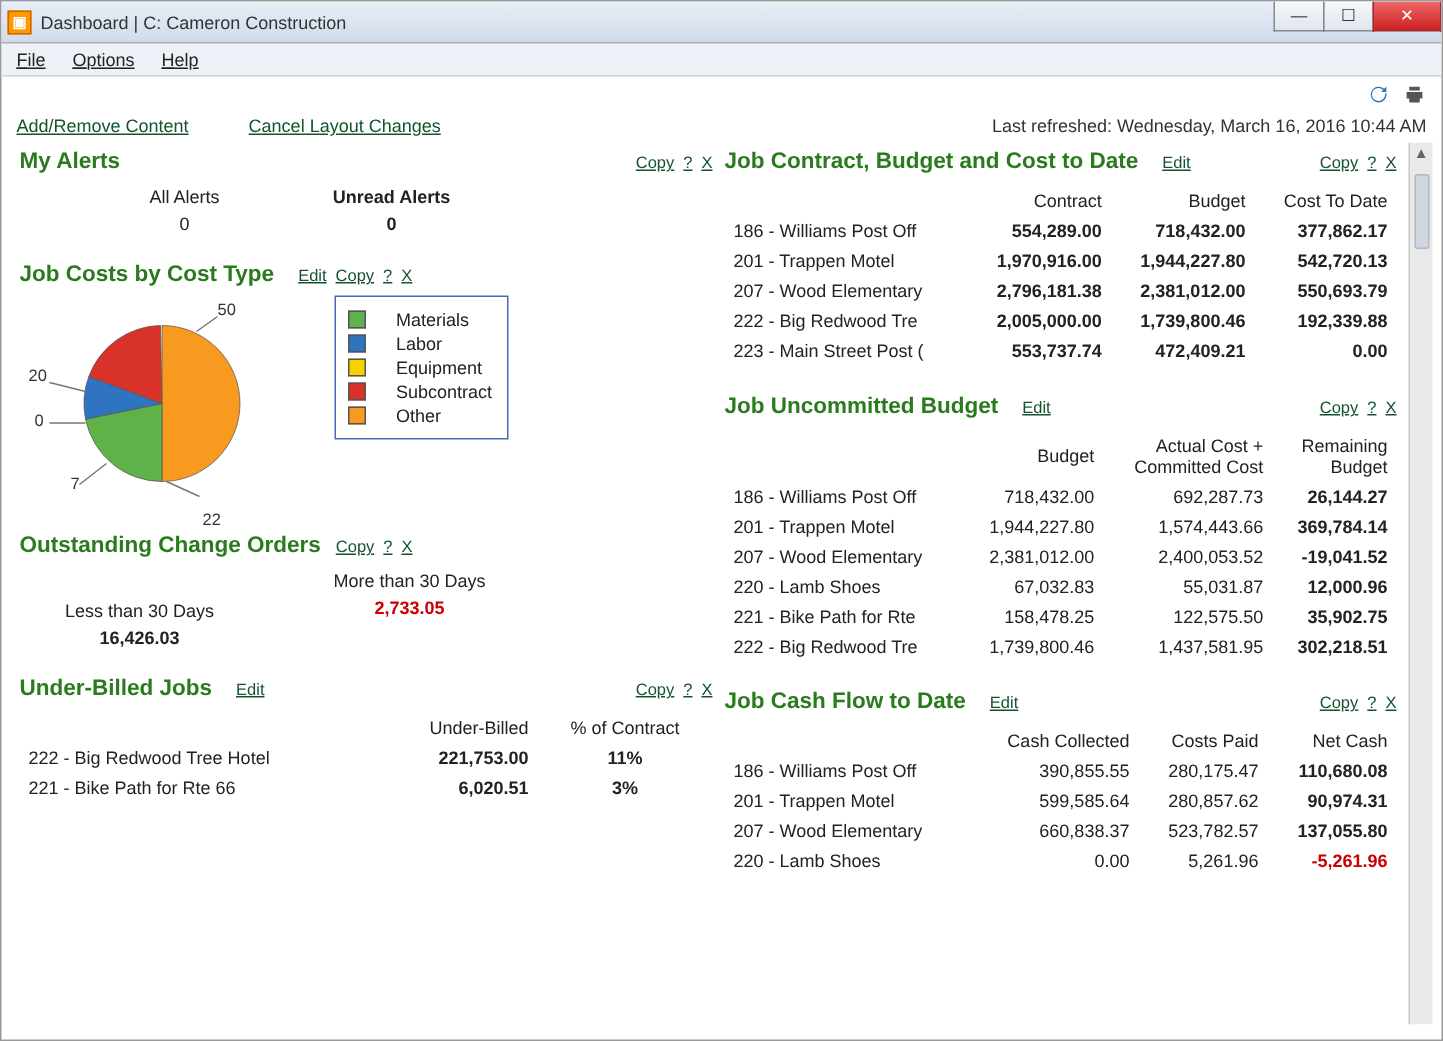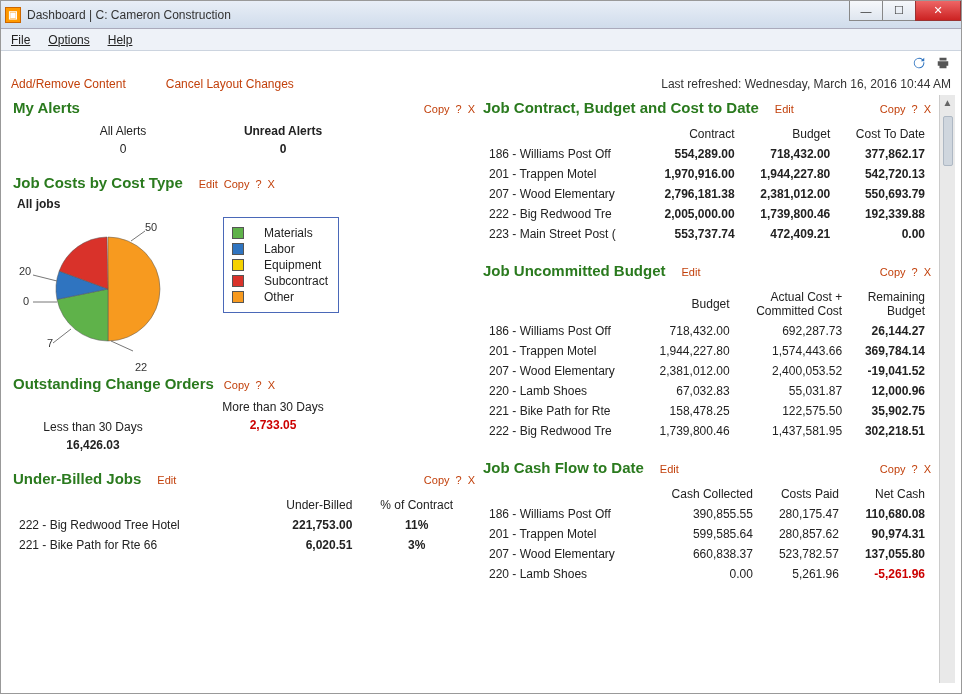--- a/index.html
+++ b/index.html
@@ -65,21 +65,21 @@
 .toolbar-row .iconbtn {
   width:16px;height:16px;display:inline-flex;align-items:center;justify-content:center;
   cursor:pointer;
 }
 .linksrow {
   display:flex; gap:40px; padding: 6px 10px 4px;
   align-items:center;
 }
 .linksrow .spacer{flex:1;}
 .linksrow .rtext{color:#333;}
-.lnk { color: #c2410c; cursor: pointer; font-size:12px;}
+.lnk { color: #14532d; text-decoration: underline; cursor: pointer; font-size:12px;}
 .lnk.small{font-size:11px;}
 
 .content {
   display: flex;
   padding: 0 0 0 12px;
   height: calc(100% - 28px - 22px - 54px);
   overflow:hidden;
 }
 .col { padding: 4px 8px 0 0; }
 .col.left { width: 470px; }
@@ -181,21 +181,21 @@
 
     <div class="widget">
       <div class="widget-head">
         <span class="widget-title">My Alerts</span>
         <div class="head-links right">
           <span class="lnk small">Copy</span>
           <span class="lnk small">?</span>
           <span class="lnk small">X</span>
         </div>
       </div>
-      <div class="subhead" style="gap:40px;margin-left:50px;">
+      <div class="subhead" style="gap:18px;margin-left:50px;">
         <div class="pair">
           <span class="label">All Alerts</span>
           <span class="val" style="font-weight:normal">0</span>
         </div>
         <div class="pair">
           <span class="label bold">Unread Alerts</span>
           <span class="val">0</span>
         </div>
       </div>
     </div>
@@ -203,21 +203,20 @@
     <div class="widget">
       <div class="widget-head">
         <span class="widget-title">Job Costs by Cost Type</span>
         <div class="head-links" style="margin-left:6px;">
           <span class="lnk small">Edit</span>
           <span class="lnk small">Copy</span>
           <span class="lnk small">?</span>
           <span class="lnk small">X</span>
         </div>
       </div>
-      <div class="pie-title">All jobs</div>
       <div class="pie-area">
         <div class="pie-holder">
           <svg width="190" height="140" viewBox="0 0 190 140">
             <g transform="translate(95,72)">
 
               <path d="M0,0 L0,-52 A52,52 0 0 1 0,52 Z" fill="#f79a1f" stroke="#555" stroke-width="0.5"></path>
               <path d="M0,0 L0,52 A52,52 0 0 1 -51.0,10.4 Z" fill="#5fb24a" stroke="#555" stroke-width="0.5"></path>
               <path d="M0,0 L-51.0,10.4 A52,52 0 0 1 -48.8,-18.0 Z" fill="#2f74c0" stroke="#555" stroke-width="0.5"></path>
               <path d="M0,0 L-48.8,-18.0 A52,52 0 0 1 -1.0,-52 Z" fill="#d9322a" stroke="#555" stroke-width="0.5"></path>
 

